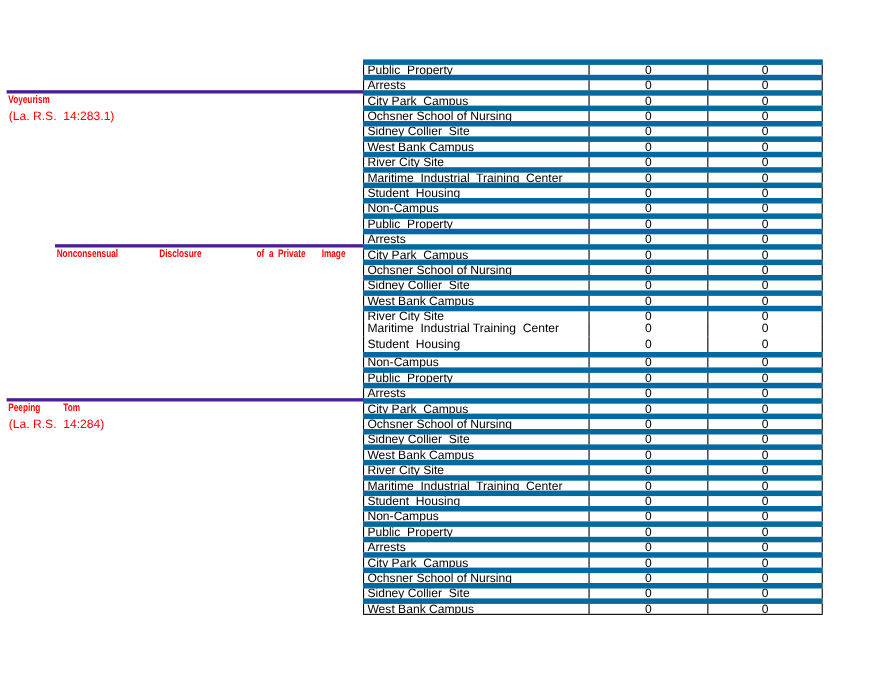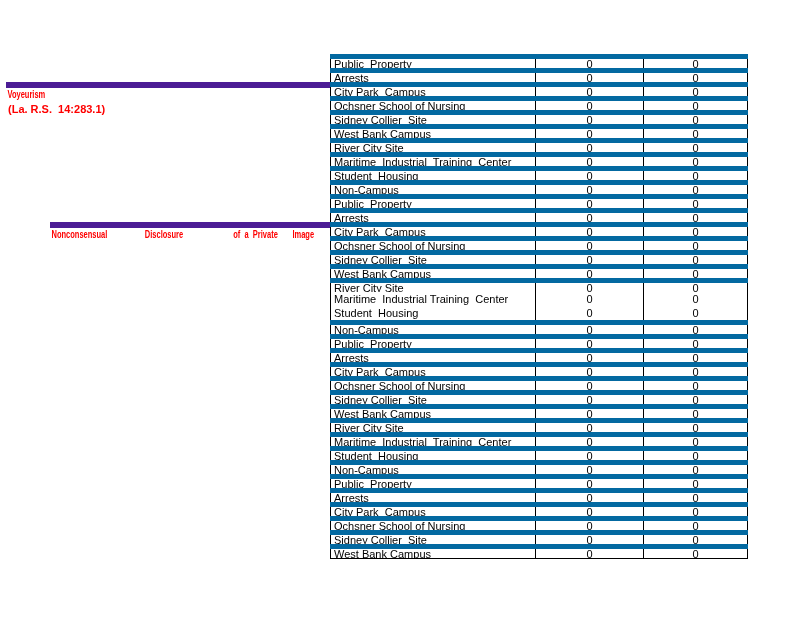--- a/index.html
+++ b/index.html
@@ -17,38 +17,37 @@
   }
   .tbl {
     position: absolute;
     left: 6px; top: 54px;
     display: flex;
     align-items: flex-start;
   }
   
   .leftcol { width: 324px; }
   .sec { box-sizing: border-box; overflow: hidden; }
-  .sec.bordered { border-top: 6px solid #4c1d95; }
+  .sec.bordered { border-top: 3px solid #4c1d95; }
   .offense-title {
     font-size: 10px;
     font-weight: bold;
     line-height: 14px;
     height: 14px;
     white-space: pre;
     padding-left: 2px;
     transform: scaleX(0.75);
     transform-origin: 0 50%;
   }
   .offense-statute {
     font-size: 11px;
     line-height: 14px;
     height: 14px;
     white-space: pre;
     padding-left: 2px;
-    font-weight: bold;
   }
   
   .grid { border-bottom: 1px solid #000; }
   .row { display: flex; height: 14px; box-sizing: border-box; }
   .row.bt { border-top: 5px solid #0369a1; }
   .cell {
     box-sizing: border-box;
     border-left: 1px solid #000;
     display: flex;
     align-items: center;
@@ -67,20 +66,24 @@
   <div class="tbl">
     <div class="leftcol">
         <div class="sec" style="height: 28px;"></div>
         <div class="sec bordered" style="height: 140px;">
           <div class="offense-title" style="color: rgb(254, 0, 0);">Voyeurism</div>
           <div class="offense-statute" style="color: rgb(254, 0, 0);">(La. R.S.  14:283.1)</div>
         </div>
         <div class="sec bordered" style="height: 140px; margin-left: 44px;">
           <div class="offense-title" style="color: rgb(254, 0, 0);">Nonconsensual                  Disclosure                        of  a  Private       Image</div>
         </div>
+        <div class="sec bordered" style="height: 56px;">
+          <div class="offense-title" style="color: rgb(254, 0, 0);">Peeping          Tom</div>
+          <div class="offense-statute" style="color: rgb(254, 0, 0);">(La. R.S.  14:284)</div>
+        </div>
       </div>
     <div class="grid">
         <div class="row bt">
           <div class="cell loc">Public  Property</div>
           <div class="cell n1">0</div>
           <div class="cell n2">0</div>
         </div>
         <div class="row bt">
           <div class="cell loc">Arrests</div>
           <div class="cell n1">0</div>

